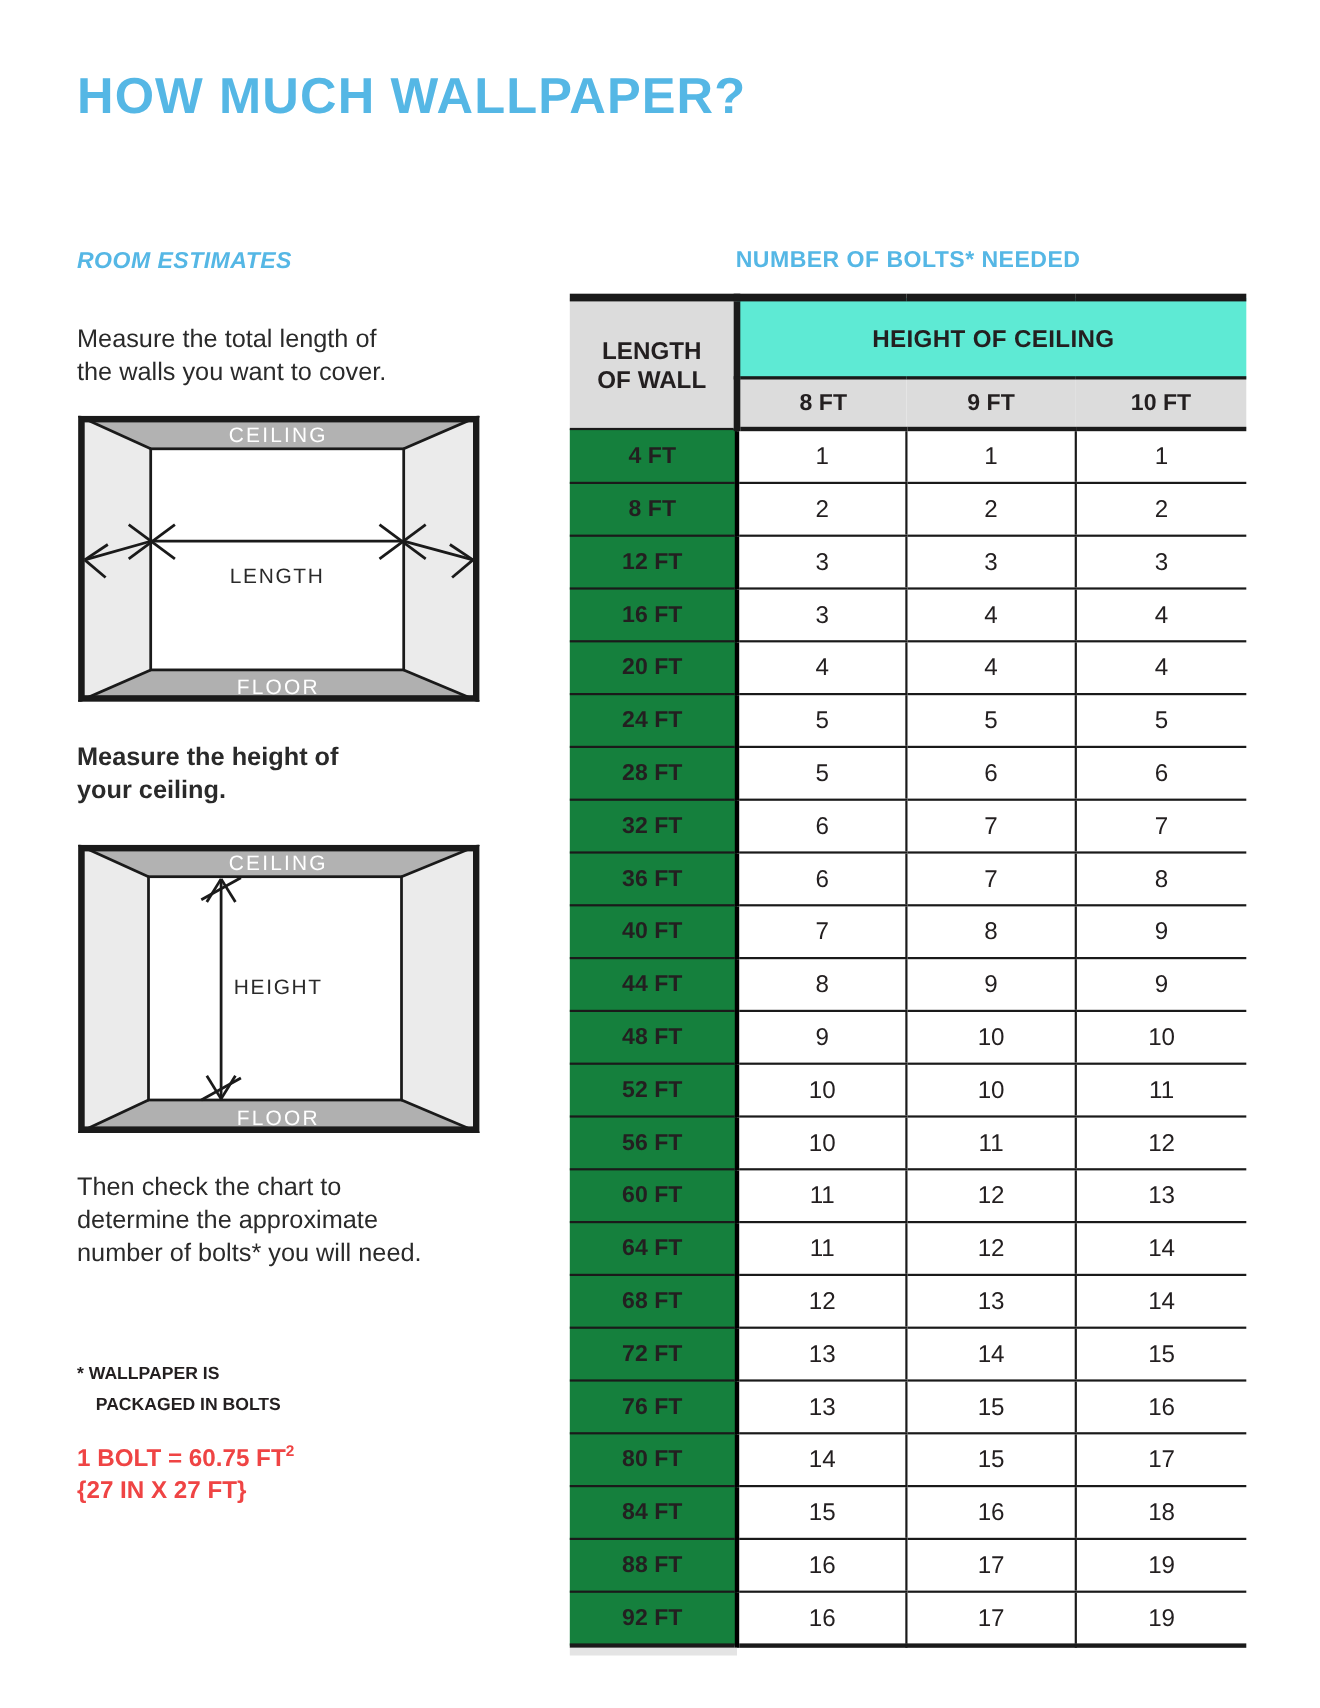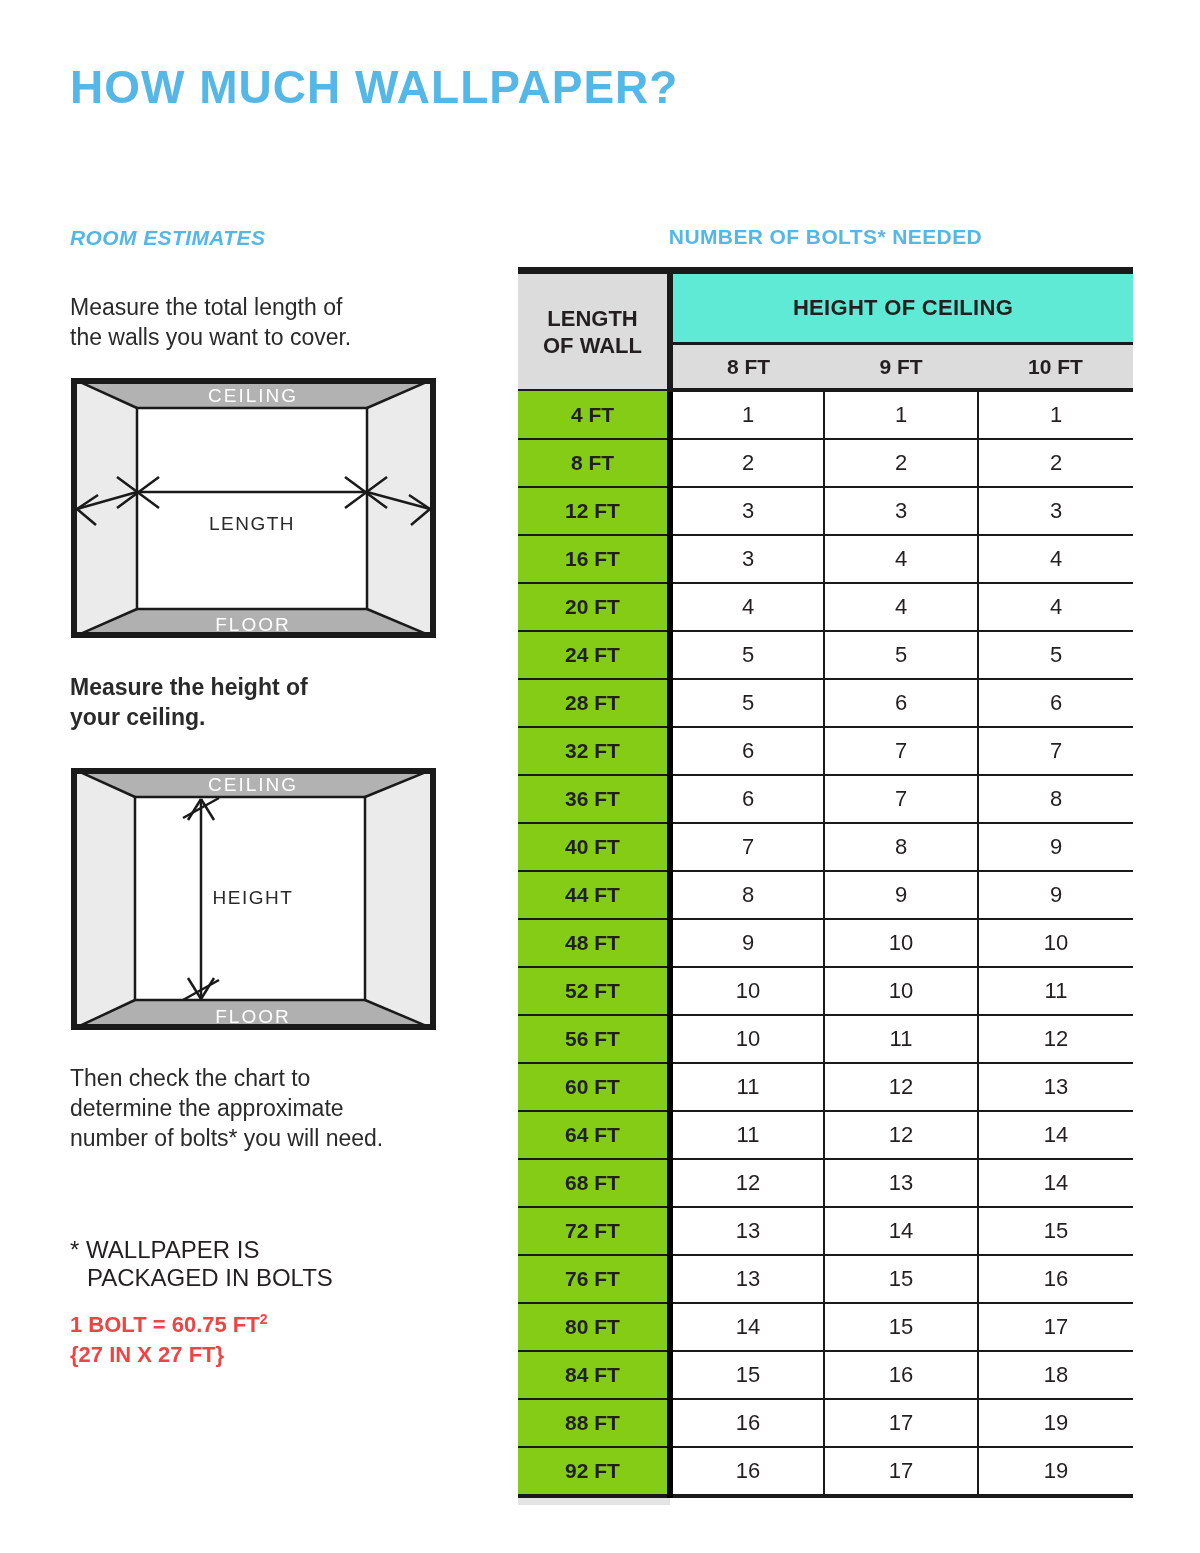--- a/index.html
+++ b/index.html
@@ -8,21 +8,21 @@
     font-family:"Liberation Sans",sans-serif;color:#231f20;overflow:hidden;
   }
   .abs{position:absolute;}
   .page-title{
     left:70px;top:60px;font-size:46px;font-weight:bold;color:#55b7e5;letter-spacing:1px;white-space:nowrap;
   }
   .section-heading{
     font-size:21px;font-weight:bold;color:#55b7e5;letter-spacing:0.4px;white-space:nowrap;
   }
   .body-text{font-size:23px;line-height:30px;color:#2a2a2a;}
-  .footnote{left:70px;top:1236px;font-size:24px;font-weight:normal;line-height:28px;color:#231f20;}
+  .footnote{left:70px;top:1236px;font-size:16px;font-weight:bold;line-height:28px;color:#231f20;}
   .footnote .indent{padding-left:17px;}
   .bolt-info{left:70px;top:1304px;font-size:22px;font-weight:bold;line-height:30px;color:#ef4444;}
   sup{font-size:14px;}
   
   .table-wrap{left:518px;top:267px;width:615px;}
   .table-heading{left:518px;top:225px;width:615px;text-align:center;}
   table.bolts{
     border-collapse:collapse;table-layout:fixed;width:615px;
     border-top:7px solid #1a1a1a;border-bottom:4px solid #1a1a1a;
   }
@@ -33,21 +33,21 @@
   }
   th.group{
     background:#5eead4;border-bottom:3px solid #1a1a1a;height:68px;
     font-size:22px;font-weight:bold;letter-spacing:0.3px;
   }
   th.colhead{
     background:#dcdcdc;border-bottom:4px solid #1a1a1a;height:43px;
     font-size:21px;font-weight:bold;
   }
   th.rowlabel{
-    background:#84cc16;border-right:6px solid #000000;border-bottom:2px solid #1a1a1a;
+    background:#15803d;border-right:4px solid #000000;border-bottom:2px solid #1a1a1a;
     height:46px;font-size:21px;font-weight:bold;
   }
   td.cell{border-bottom:2px solid #1a1a1a;height:46px;font-size:22px;}
   td.mid{border-left:2px solid #1a1a1a;}
   .gray-strip{width:152px;height:7px;background:#e4e4e4;}
   svg text{font-family:"Liberation Sans",sans-serif;}
   .diag-band-label{fill:#ffffff;font-size:19px;letter-spacing:2px;}
   .diag-dim-label{fill:#2a2a2a;font-size:19px;letter-spacing:1.5px;}
 </style>
 </head>

